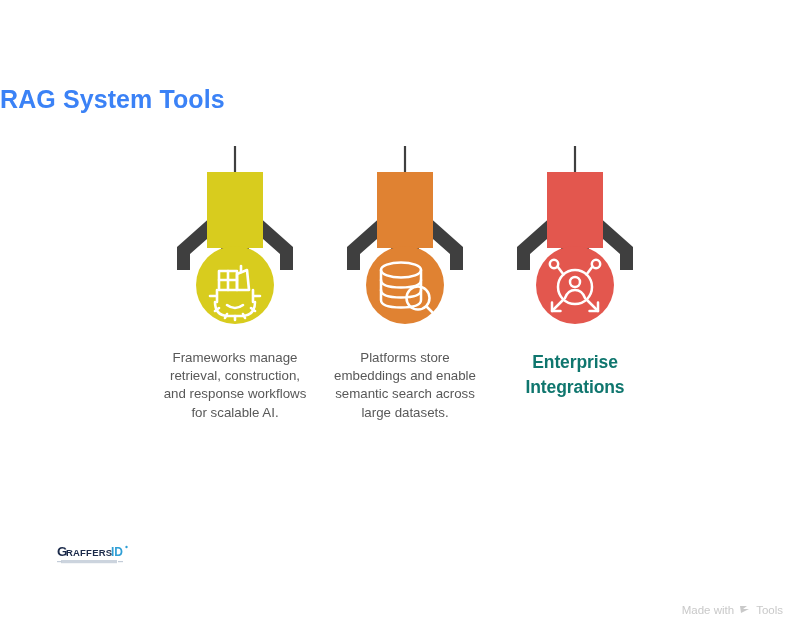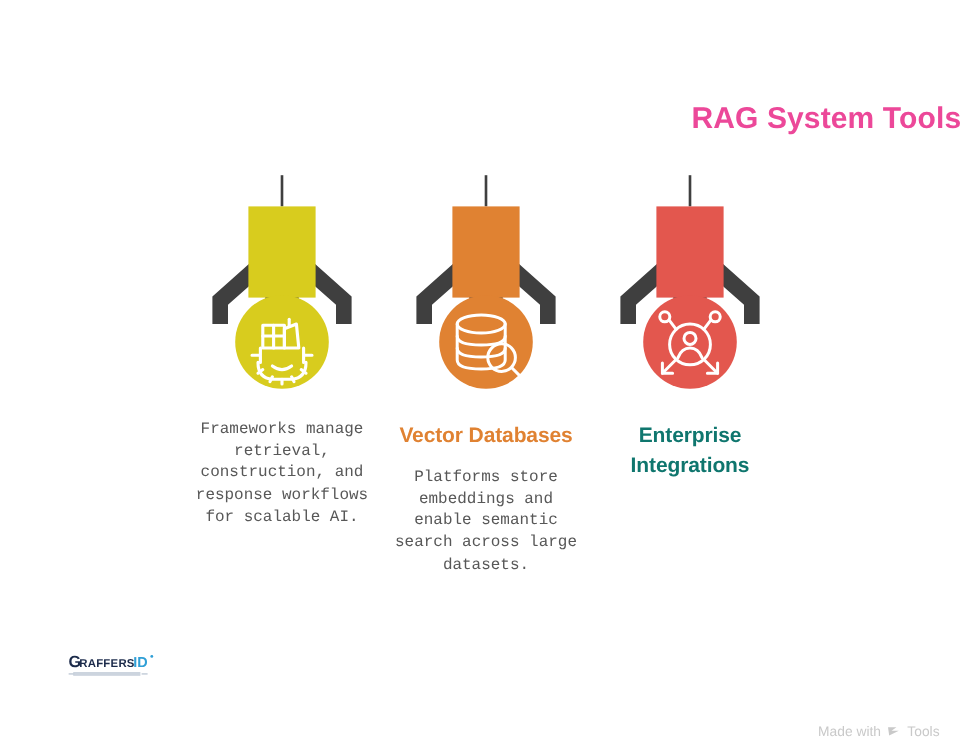--- a/index.html
+++ b/index.html
@@ -20,24 +20,24 @@
     height: 625px;
     background: #ffffff;
   }
 
   
   .page-title {
     position: absolute;
     top: 85px;
     left: 0;
     width: 801px;
-    text-align: right;
+    text-align: left;
     font-size: 25px;
     font-weight: bold;
-    color: #ec4899;
+    color: #3b82f6;
     letter-spacing: 0.1px;
   }
 
   
   .columns {
     position: absolute;
     top: 140px;
     left: 155px;
     width: 500px;
     display: flex;
@@ -73,21 +73,20 @@
     line-height: 1.42;
     letter-spacing: -0.1px;
   }
   .col-body {
     margin-top: 14px;
     text-align: center;
     font-size: 13.3px;
     line-height: 1.37;
     color: #585858;
     width: 152px;
-    font-family: Liberation Mono, monospace;
   }
 
   
   .logo {
     position: absolute;
     left: 57px;
     top: 543px;
     width: 82px;
     height: 23px;
   }
@@ -166,21 +165,20 @@
           <g fill="none" stroke="#ffffff" stroke-width="2.5" stroke-linecap="round" stroke-linejoin="round">
             <ellipse cx="76" cy="130" rx="20" ry="7.5"></ellipse>
             <path d="M56 130 L56 160 Q56 167.5 76 167.5 Q96 167.5 96 160 L96 130"></path>
             <path d="M56 140 Q56 147.5 76 147.5 Q96 147.5 96 140"></path>
             <path d="M56 150 Q56 157.5 76 157.5 Q96 157.5 96 150"></path>
             <circle cx="93" cy="158" r="11.5"></circle>
             <path d="M101.5 166.5 L108 173"></path>
           </g>
         </svg>
       </div>
-      <div class="col-heading" style="color:#E08232">Vector Databases</div>
       <div class="col-body">Platforms store embeddings and enable semantic search across large datasets.</div>
     </div>
 
     <div class="column">
       <div class="claw-wrap">
         <svg class="claw-svg" viewBox="0 0 160 195">
           <line x1="80" y1="6" x2="80" y2="32" stroke="#3f3f3f" stroke-width="2.2"></line>
           <path d="M58 75 L22 107 L22 130 L35 130 L35 114 L69 84 Z" fill="#3f3f3f"></path>
           <path d="M102 75 L138 107 L138 130 L125 130 L125 114 L91 84 Z" fill="#3f3f3f"></path>
           <path d="M66 107 A14 14 0 0 1 94 107 L86 107 A6 6 0 0 0 74 107 Z" fill="#3f3f3f"></path>

